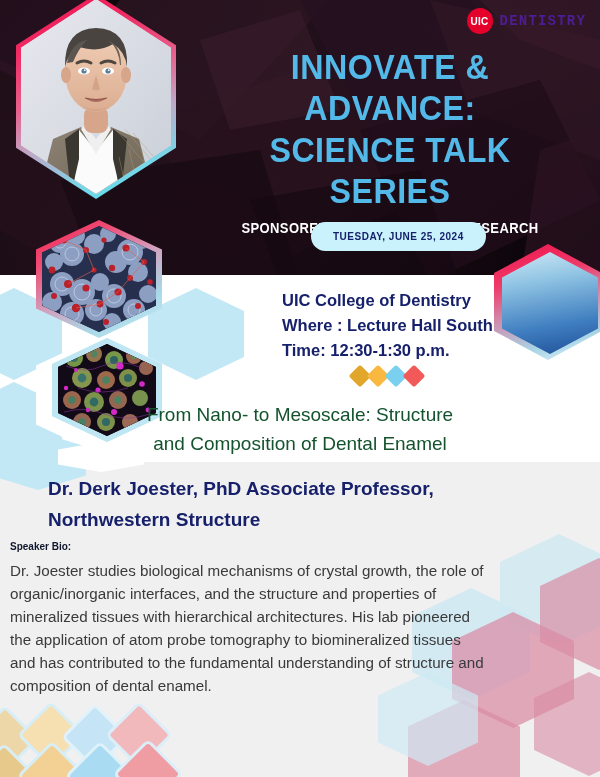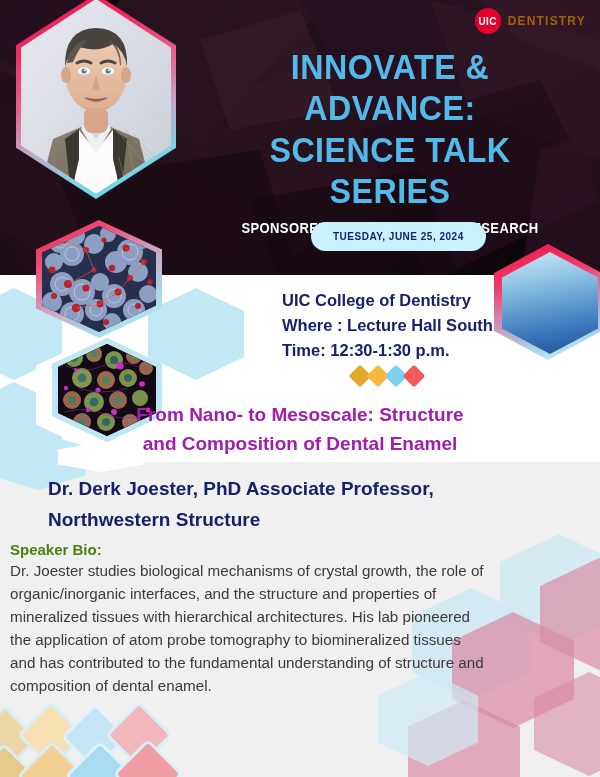--- a/index.html
+++ b/index.html
@@ -31,22 +31,22 @@
   
   .logo{position:absolute;right:14px;top:8px;display:flex;align-items:center;gap:7px;z-index:40;}
   .logo-badge{
     width:26px;height:26px;border-radius:50%;background:#e4002b;
     display:flex;align-items:center;justify-content:center;
     font-size:10px;font-weight:bold;color:#fff;letter-spacing:.3px;
     font-family:"Liberation Sans", sans-serif;
     margin-left:48px;
   }
   .logo-text{
-    color:#a16207;font-size:12px;font-weight:bold;letter-spacing:1.2px;
-    font-family:Liberation Sans, sans-serif;
+    color:#4c1d95;font-size:14px;font-weight:bold;letter-spacing:1.2px;
+    font-family:Liberation Mono, monospace;
   }
 
   
   .photo-wrap{position:absolute;left:16px;top:-6px;width:160px;height:205px;z-index:20;}
   .photo-frame{
     position:absolute;inset:0;
     background:linear-gradient(160deg,#f0134d 0%,#ef2a62 22%,#e6628d 45%,#bfa9c8 63%,#79d6e8 82%,#49e2f2 100%);
     clip-path:polygon(50% 0%,100% 25%,100% 75%,50% 100%,0% 75%,0% 25%);
   }
   .photo-inner{
@@ -123,35 +123,35 @@
     font-family:"Liberation Sans", sans-serif;
   }
 
   
   .diamonds{position:absolute;left:352px;top:368px;display:flex;gap:2px;z-index:30;}
   .dia{width:16px;height:16px;transform:rotate(45deg);border-radius:2px;}
 
   
   .talk{position:absolute;left:30px;top:400px;width:540px;text-align:center;z-index:30;}
   .talk div{
-    color:#a21caf;font-weight:bold;font-size:19px;line-height:1.55;
+    color:#14532d;font-weight:normal;font-size:19px;line-height:1.55;
     font-family:"Liberation Sans", sans-serif;
   }
 
   
   .speaker{position:absolute;left:48px;top:474px;width:520px;z-index:30;}
   .speaker div{
     color:#17216b;font-weight:bold;font-size:19px;line-height:1.62;
     font-family:Liberation Sans, sans-serif;
   }
 
   
   .bio-label{
     position:absolute;left:10px;top:541px;z-index:30;
-    color:#4d7c0f;font-weight:bold;font-size:15px;
+    color:#0f172a;font-weight:bold;font-size:10px;
     font-family:"Liberation Sans", sans-serif;
   }
   .bio-body{
     position:absolute;left:10px;top:559px;width:480px;z-index:30;
     color:#3a3a3a;font-size:15.2px;line-height:1.52;
     font-family:"Liberation Sans", sans-serif;
   }
 
   
   .bdia{position:absolute;border-radius:3px;transform:rotate(45deg);z-index:5;}

